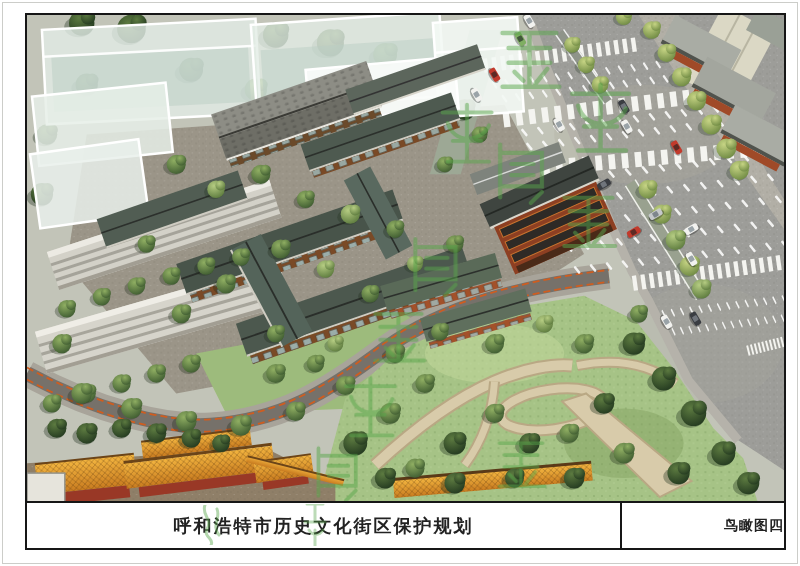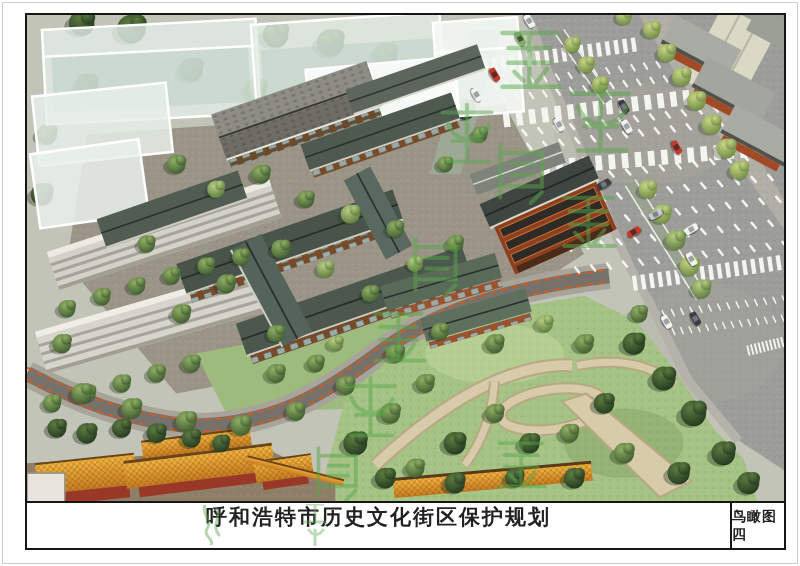--- a/index.html
+++ b/index.html
@@ -5,24 +5,24 @@
   html,body{margin:0;padding:0;}
   body{width:800px;height:566px;background:#ffffff;position:relative;overflow:hidden;
        font-family:"Liberation Sans","DejaVu Sans",sans-serif;}
   .edge{position:absolute;left:2px;top:2px;right:2px;bottom:2px;border:1px solid #cccdc9;pointer-events:none;}
   .frame{position:absolute;left:25px;top:13px;width:761px;height:537px;border:2px solid #161616;
          box-sizing:border-box;background:#fff;}
   .scene-wrap{position:absolute;left:0;top:0;width:757px;height:488px;overflow:hidden;background:#c2c4b8;}
   .scene-wrap svg{display:block;width:100%;height:100%;}
   .titlebar{position:absolute;left:0;bottom:0;width:757px;height:45px;border-top:2px solid #161616;
             background:#ffffff;display:flex;}
-  .tcell-main{width:703px;display:flex;justify-content:center;
-              font-size:21px;font-weight:bold;color:#222;letter-spacing:2px;position:relative;}
+  .tcell-main{width:593px;display:flex;align-items:center;justify-content:center;
+              font-size:18px;font-weight:bold;color:#222;letter-spacing:2px;position:relative;}
   .tdiv{width:2px;background:#161616;}
-  .tcell-side{flex:1;display:flex;align-items:center;justify-content:flex-start;
+  .tcell-side{flex:1;display:flex;align-items:center;justify-content:flex-end;
               font-size:14px;font-weight:bold;color:#222;letter-spacing:1px;}
   .wm-squiggle{position:absolute;pointer-events:none;}
 </style>
 </head>
 <body>
 
 <div class="edge"></div>
 
 <div class="frame">
   <div class="scene-wrap">

